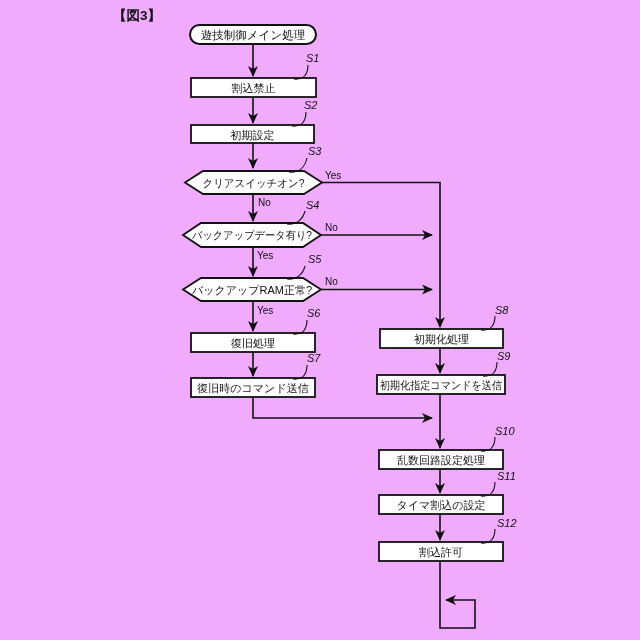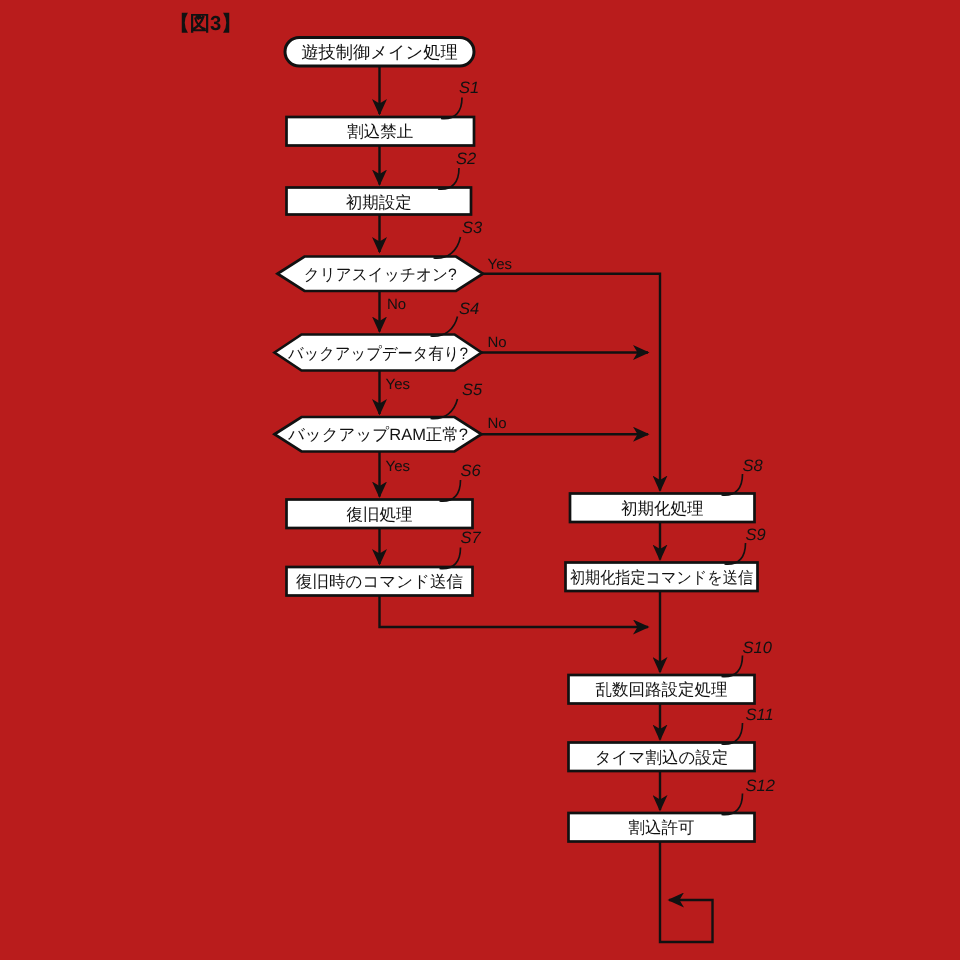--- a/index.html
+++ b/index.html
@@ -7,21 +7,21 @@
     padding: 0;
     background: #ffffff;
     width: 640px;
     height: 640px;
     font-family: "Liberation Sans", sans-serif;
   }
   .figure-wrap {
     position: relative;
     width: 640px;
     height: 640px;
-    background: #b91c1c;
+    background: #f0abfc;
     overflow: hidden;
   }
   svg text {
     fill: #111111;
     font-family: "Liberation Sans", sans-serif;
   }
   .node-label { font-size: 11px; }
   .terminal-label { font-size: 11.5px; }
   .step-tag { font-size: 11px; font-style: italic; }
   .branch-label { font-size: 10px; }

